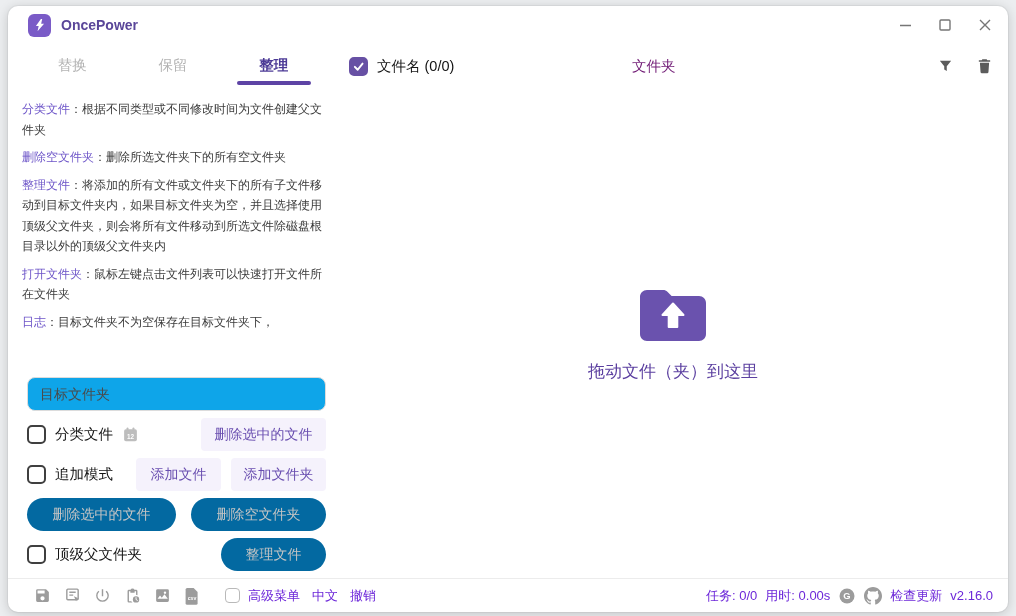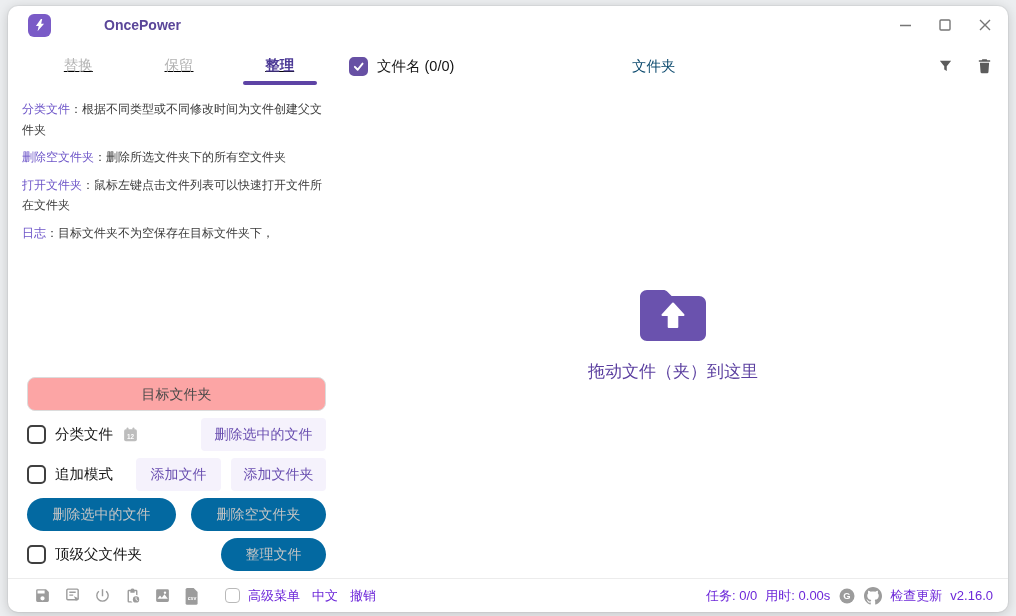--- a/index.html
+++ b/index.html
@@ -10,52 +10,51 @@
     position:relative; overflow:hidden;
     -webkit-font-smoothing:antialiased;
   }
   .window {
     position:absolute; left:8px; top:6px; width:1000px; height:606px;
     background:#ffffff; border-radius:10px;
     box-shadow:0 2px 12px rgba(0,0,0,.18), 0 0 0 1px rgba(0,0,0,.04);
     overflow:hidden;
   }
   
-  .titlebar { position:absolute; left:0; top:0; right:0; height:38px; display:flex; align-items:center; padding-left:20px;gap:43px; }
+  .titlebar { position:absolute; left:0; top:0; right:0; height:38px; display:flex; align-items:center; padding-left:20px; }
   .logo { width:23px; height:23px; border-radius:6px; background:#7a5bc7; display:flex; align-items:center; justify-content:center; }
   .app-title { margin-left:10px; font-size:14px; font-weight:700; color:#5a4699; }
   .win-controls { position:absolute; right:16px; top:0; height:38px; display:flex; align-items:center; gap:26px; }
   .win-btn { width:14px; height:14px; display:flex; align-items:center; justify-content:center; cursor:pointer; }
   
-  .tabs { position:absolute; left:20px; top:46px; width:302px; display:flex;text-decoration:underline; }
+  .tabs { position:absolute; left:14px; top:46px; width:302px; display:flex; }
   .tab { flex:1; text-align:center; font-size:14.5px; color:#b3b3b3; padding:4px 0 10px; position:relative; cursor:pointer; }
   .tab.active { color:#4c3a96; font-weight:700; }
   .tab.active .tab-underline {
     position:absolute; left:50%; transform:translateX(-50%); bottom:0;
     width:74px; height:4px; border-radius:2px; background:#5d43a5;
   }
   
   .list-header { position:absolute; left:336px; top:47px; width:664px; height:26px; display:flex; align-items:center; padding:0 15px 0 5px; }
   .cb { width:19px; height:19px; border:2px solid #3f3f3f; border-radius:5px; background:#fff; flex:none; cursor:pointer; }
   .cb.checked { background:#6750a4; border-color:#6750a4; display:flex; align-items:center; justify-content:center; }
   .hdr-filename { margin-left:9px; font-size:14.5px; color:#141414; }
-  .hdr-folder { position:absolute; left:288px; font-size:14.5px; color:#0c4a6e; }
+  .hdr-folder { position:absolute; left:288px; font-size:14.5px; color:#701a75; }
   .hdr-icons { margin-left:auto; display:flex; align-items:center; gap:22px; }
   .hdr-icons .icon { cursor:pointer; display:flex; }
   
   .help { position:absolute; left:14px; top:93px; width:305px; }
   .help p { font-size:12px; line-height:20.5px; color:#3b3b3b; margin-bottom:7px; }
   .help .term { color:#6d55c8; }
   
   .panel-controls { position:absolute; left:19px; top:371px; width:299px; }
   .target-input {
     width:100%; height:34px; border:1px solid #dcdcdc; border-radius:8px;
-    padding:0 12px; font-size:14px; color:#444; outline:none; background:#fca5a5;
+    padding:0 12px; font-size:14px; color:#444; outline:none; background:#0ea5e9;
     font-family:"Liberation Sans", sans-serif;
-    text-align:center;
   }
   .target-input::placeholder { color:#4a4a4a; opacity:1; }
   .ctl-row { display:flex; align-items:center; height:33px; margin-top:7px; }
   .cb-label { margin-left:9px; font-size:14.5px; color:#141414; }
   .btn-light {
     background:#f5f2fc; color:#6a4fb0; font-size:14px; height:33px;
     display:flex; align-items:center; justify-content:center; border-radius:4px; cursor:pointer;
   }
   .btn-disabled {
     background:#0369a1; color:#c4c4c4; font-size:14px; height:33px;
@@ -138,20 +137,21 @@
         <svg width="17" height="18" viewBox="0 0 24 24">
             <path fill="#5c5c5c" d="M9 2.5h6l1 1.5h4v2H4V4h4l1-1.5zM5.5 7.5h13l-.9 13a2 2 0 0 1-2 1.9H8.4a2 2 0 0 1-2-1.9l-.9-13z"></path>
           </svg>
       </span>
     </div>
   </div>
 
   <div class="help">
     <p><span class="term">分类文件</span><span>：根据不同类型或不同修改时间为文件创建父文件夹</span></p>
     <p><span class="term">删除空文件夹</span><span>：删除所选文件夹下的所有空文件夹</span></p>
+    <p><span class="term">整理文件</span><span>：将添加的所有文件或文件夹下的所有子文件移动到目标文件夹内，如果目标文件夹为空，并且选择使用顶级父文件夹，则会将所有文件移动到所选文件除磁盘根目录以外的顶级父文件夹内</span></p>
     <p><span class="term">打开文件夹</span><span>：鼠标左键点击文件列表可以快速打开文件所在文件夹</span></p>
     <p><span class="term">日志</span><span>：目标文件夹不为空保存在目标文件夹下，</span></p>
   </div>
 
   <div class="panel-controls">
     <input class="target-input" type="text" placeholder="目标文件夹" style="">
 
     <div class="ctl-row">
       <div class="cb"></div>
       <span class="cb-label">分类文件</span>

